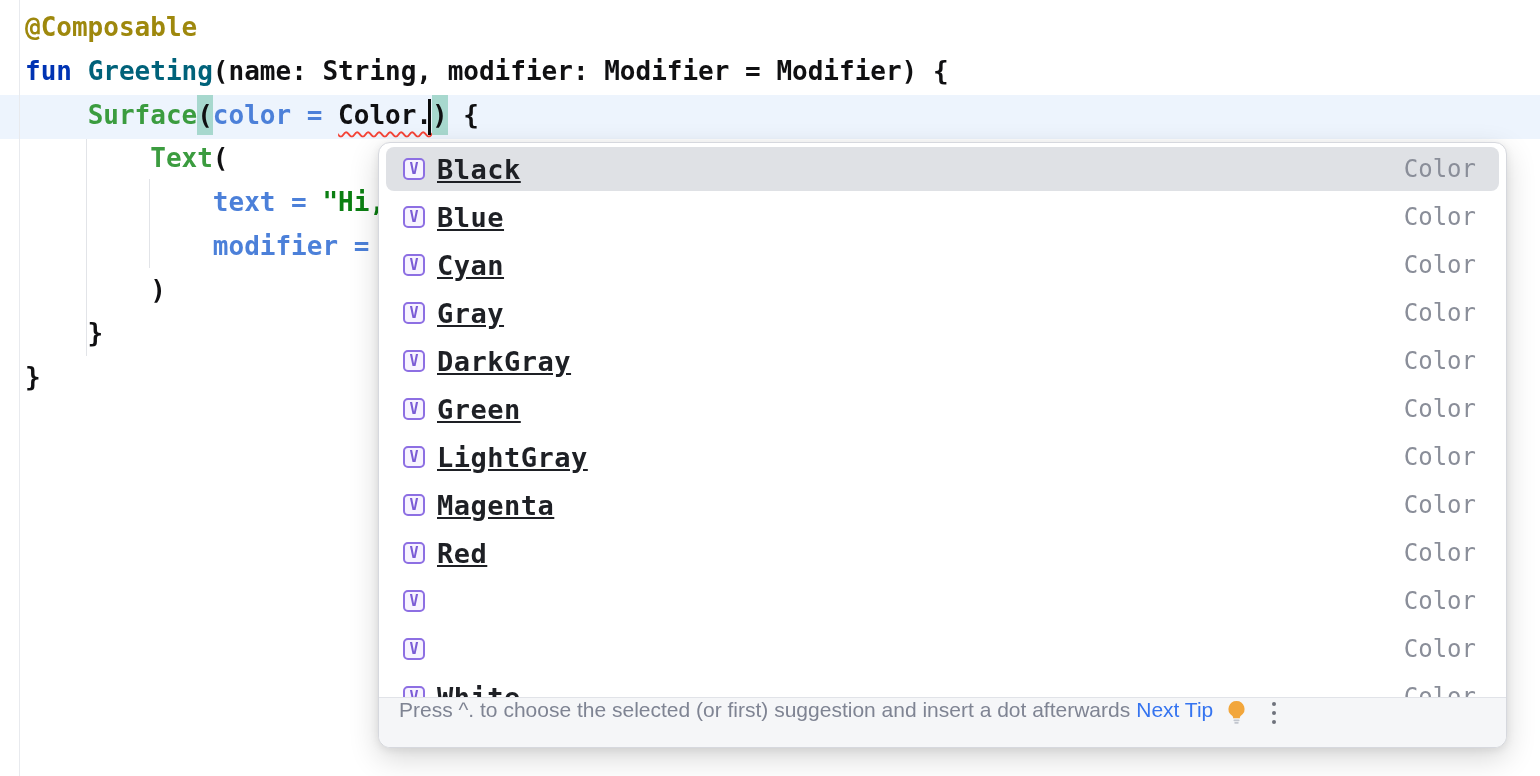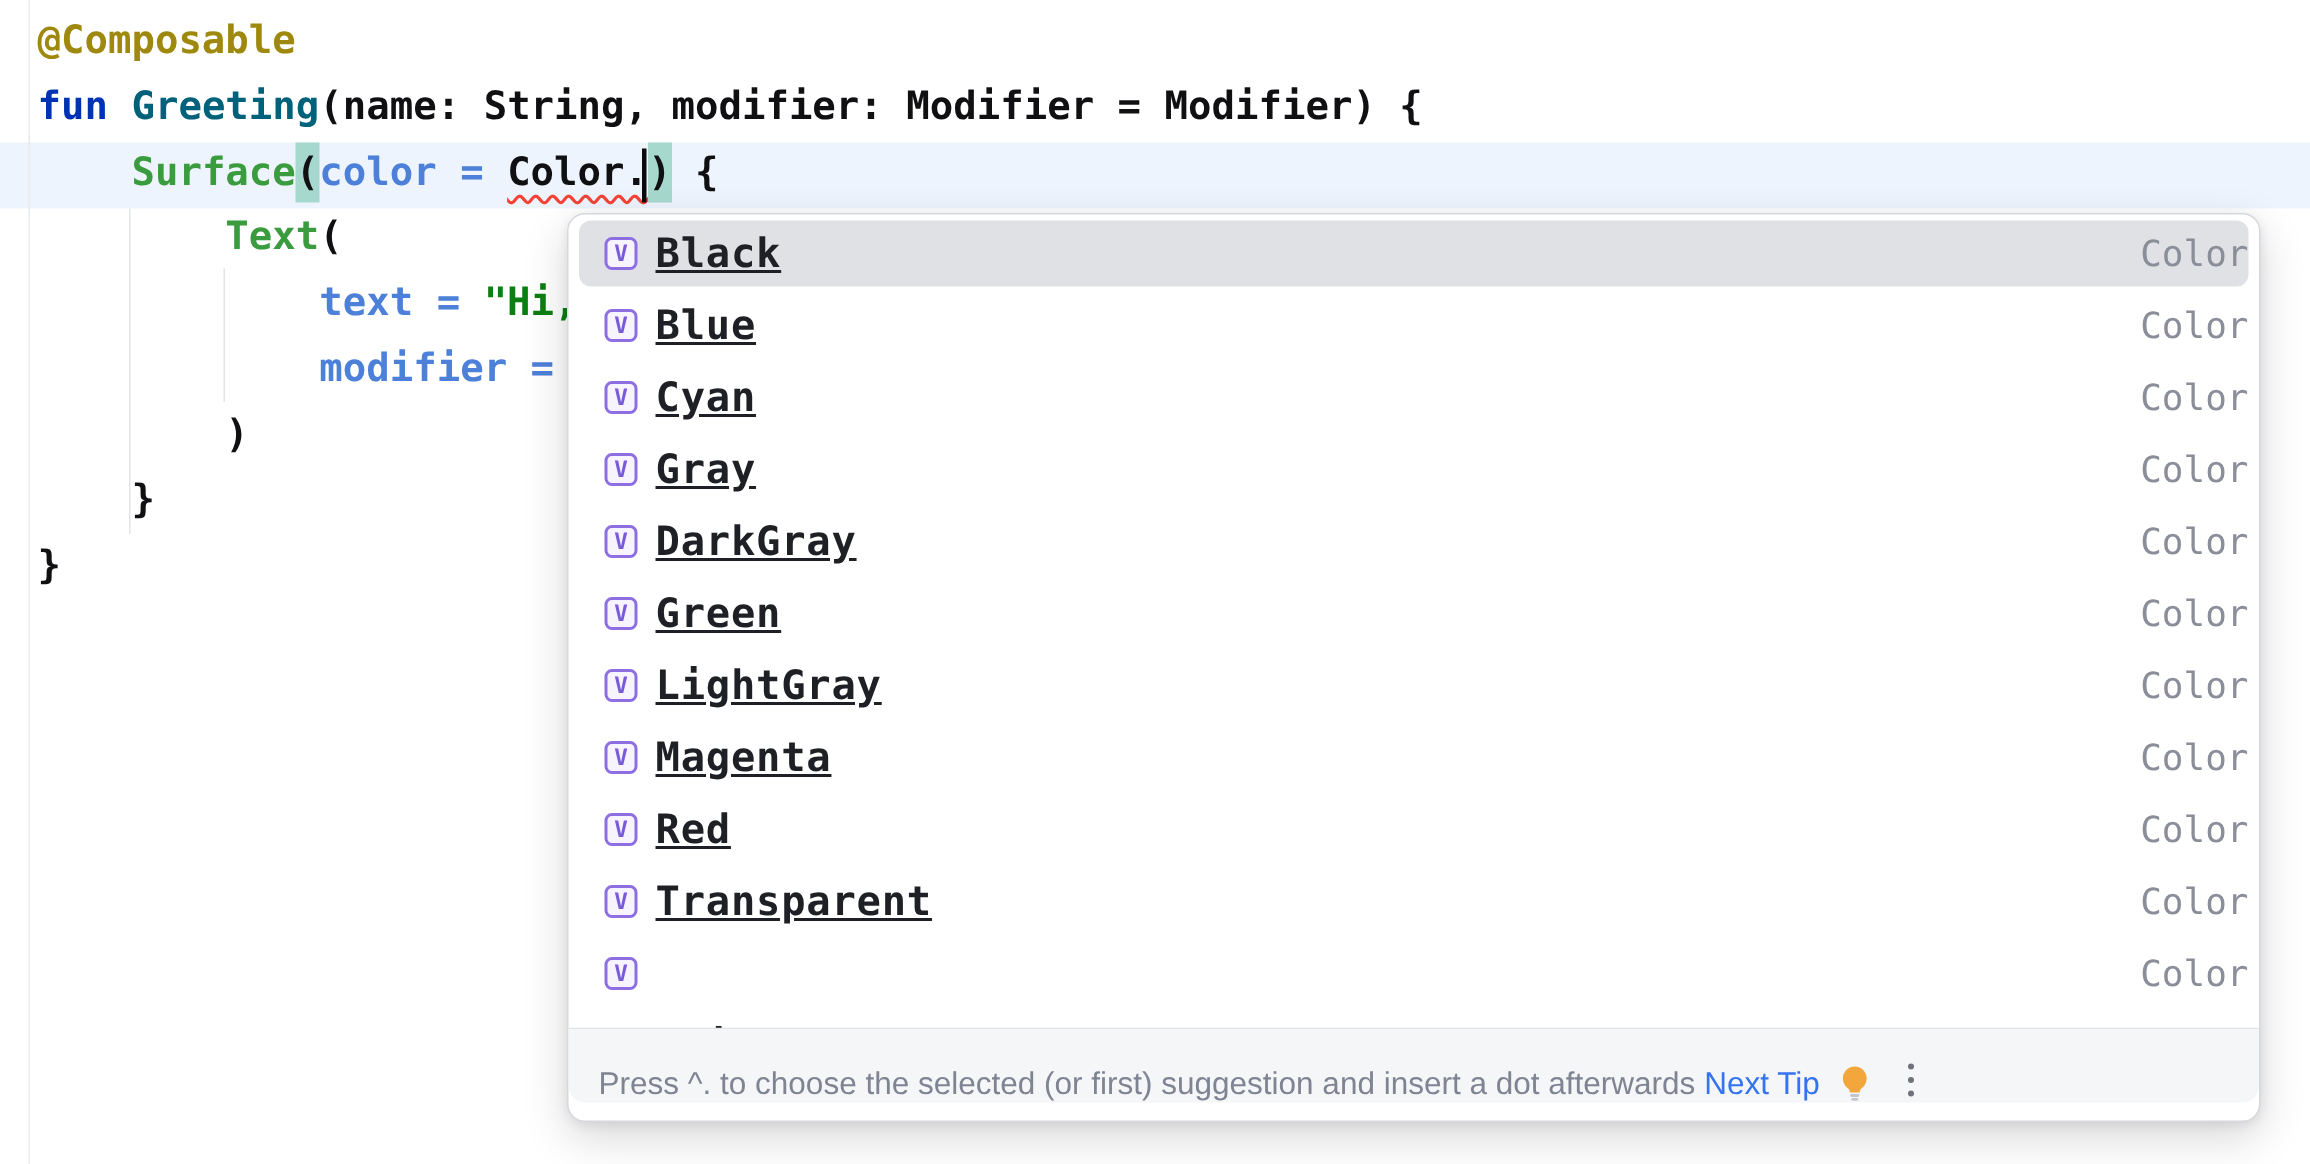--- a/index.html
+++ b/index.html
@@ -31,24 +31,24 @@
     box-shadow:0 10px 30px rgba(0,0,0,.16),0 2px 8px rgba(0,0,0,.08);overflow:hidden;}
   .popup-list{position:absolute;left:0;top:0;right:0;bottom:50px;overflow:hidden;padding-top:2px;}
   .item{display:flex;align-items:center;height:48px;padding-left:24px;box-sizing:border-box;
     font-family:"DejaVu Sans Mono","Liberation Mono",monospace;cursor:pointer;}
   .item-inner{display:flex;align-items:center;flex:1;height:44px;border-radius:8px;margin-right:7px;}
   .item.selected .item-inner{background:#DFE1E5;margin-left:-17px;padding-left:17px;}
   .v-icon{width:22px;height:22px;box-sizing:border-box;border:2px solid #8D6FE3;border-radius:5px;
     background:#F7F3FF;color:#7B5CD6;font-size:15px;font-weight:bold;display:flex;
     align-items:center;justify-content:center;flex:none;}
   .item-label{margin-left:12px;font-size:27px;font-weight:600;color:#1E2025;letter-spacing:.5px;text-decoration:underline;}
-  .item-type{margin-left:auto;font-size:24px;color:#8A8E99;}
+  .item-type{margin-left:auto;padding-right:23px;font-size:24px;color:#8A8E99;}
 
-  .popup-footer{position:absolute;left:0;right:0;bottom:12px;height:50px;background:#F5F6F8;
-    border-top:1px solid #E1E3E8;border-radius:0 0 11px 11px;display:flex;align-items:flex-end;
+  .popup-footer{position:absolute;left:0;right:0;bottom:0;height:50px;background:#F5F6F8;
+    border-top:1px solid #E1E3E8;border-radius:0 0 11px 11px;display:flex;align-items:flex-start;
     padding:0 18px 0 20px;box-sizing:border-box;}
   .hint{font-size:21px;color:#7F8493;white-space:nowrap;overflow:hidden;}
   .next-tip{font-size:21px;color:#3574F0;margin-left:6px;white-space:nowrap;cursor:pointer;}
   .bulb{margin-left:10px;display:flex;align-items:center;}
   .kebab{margin-left:18px;display:flex;flex-direction:column;gap:5px;padding:4px;cursor:pointer;}
   .kebab span{width:4px;height:4px;border-radius:50%;background:#6E727C;display:block;}
 </style>
 </head>
 <body>
 
@@ -122,21 +122,20 @@
       <div class="item">
         <div class="item-inner">
           <span class="v-icon">V</span>
           <span class="item-label">Red</span>
           <span class="item-type">Color</span>
         </div>
       </div>
       <div class="item">
         <div class="item-inner">
           <span class="v-icon">V</span>
-          <span class="item-label">Transparent</span>
           <span class="item-type">Color</span>
         </div>
       </div>
       <div class="item">
         <div class="item-inner">
           <span class="v-icon">V</span>
           <span class="item-type">Color</span>
         </div>
       </div>
       <div class="item">

